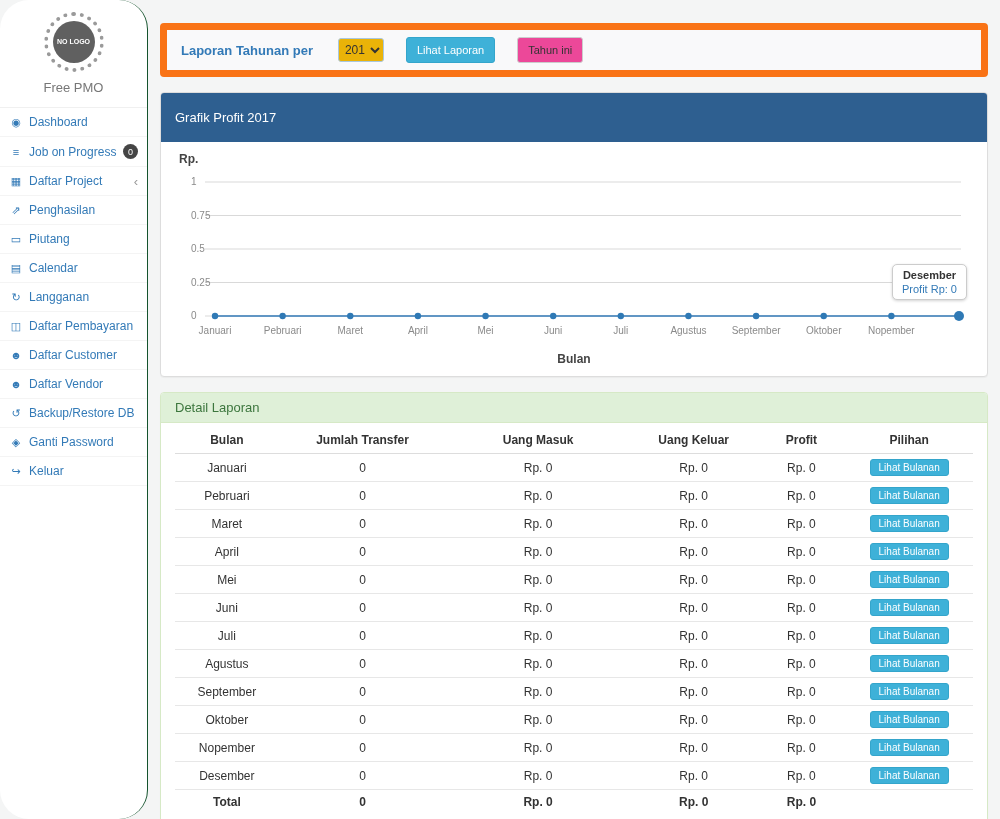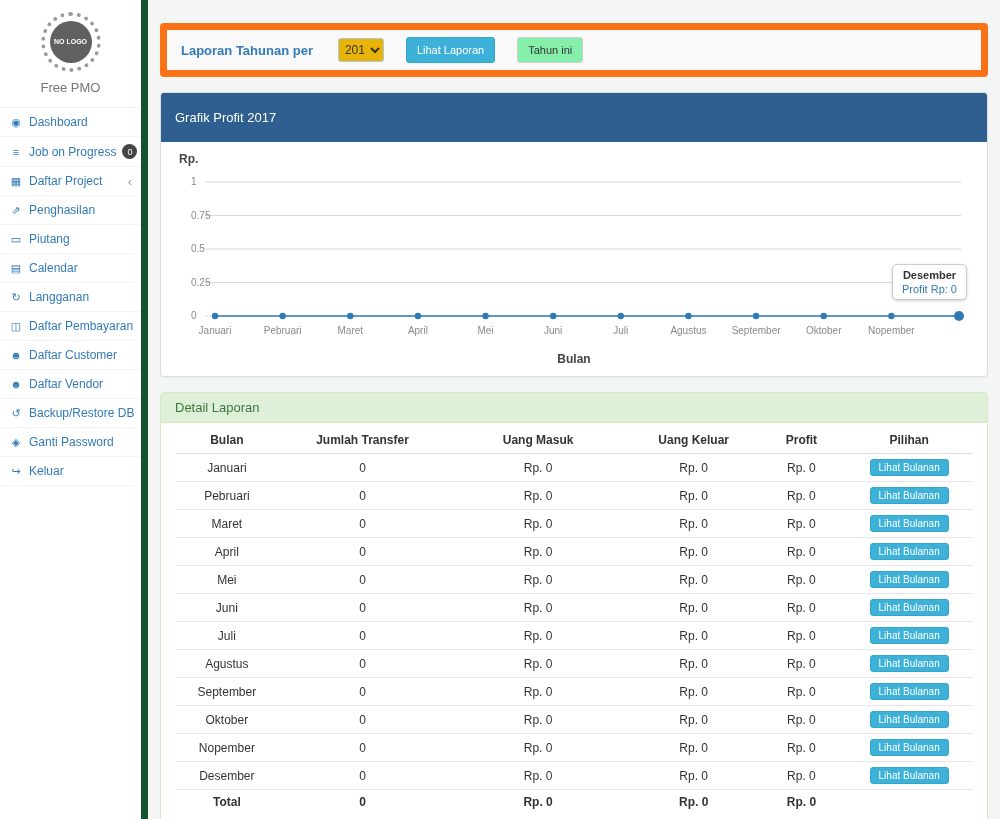--- a/index.html
+++ b/index.html
@@ -7,21 +7,22 @@
   body {
     font-family: "Liberation Sans", sans-serif;
     background: #f4f5f5;
     display: flex;
     color: #333;
   }
   
   .sidebar {
     width: 148px; flex-shrink: 0;
     background: #fff;
-    border-right: 7px solid #14532d;
+    border-right: 1px solid #14532d;
+    border-radius: 29px;
   }
   .brand { text-align: center; padding: 10px 0 12px; }
   .logo-circle {
     width: 60px; height: 60px; margin: 2px auto 8px;
     border-radius: 50%; border: 4px dotted #9a9a9a;
     display: flex; align-items: center; justify-content: center;
     background: #fff;
   }
   .logo-inner {
     width: 42px; height: 42px; border-radius: 50%;
@@ -62,21 +63,21 @@
   .filter-label { color: #337ab7; font-weight: bold; font-size: 13px; margin-right: 3px; }
   .year-select {
     font-size: 12px; padding: 3px 2px; width: 46px;
     border: 1px solid #a9c7de; border-radius: 3px; background: #eab308; color: #333;
   }
   .btn {
     font-size: 11px; padding: 5px 10px; border-radius: 3px;
     border: 1px solid transparent; cursor: pointer; line-height: 1.3;
   }
   .btn-info { background: #3eb1d8; border-color: #34a5cb; color: #fff; }
-  .btn-default { background: #86efac; border-color: #ccc; color: #333; text-align: right; }
+  .btn-default { background: #ec4899; border-color: #ccc; color: #333; text-align: right; }
   
   .panel {
     margin-top: 15px; background: #fff;
     border: 1px solid #ddd; border-radius: 4px; overflow: hidden;
     box-shadow: 0 1px 1px rgba(0,0,0,.04);
   }
   .panel-heading-blue { background: #2e5f90; color: #fff; font-size: 13px; padding: 17px 14px; }
   .panel-success { border-color: #d6e9c6; }
   .panel-heading-green {
     background: #dff0d8; color: #3c763d; font-size: 13px;

